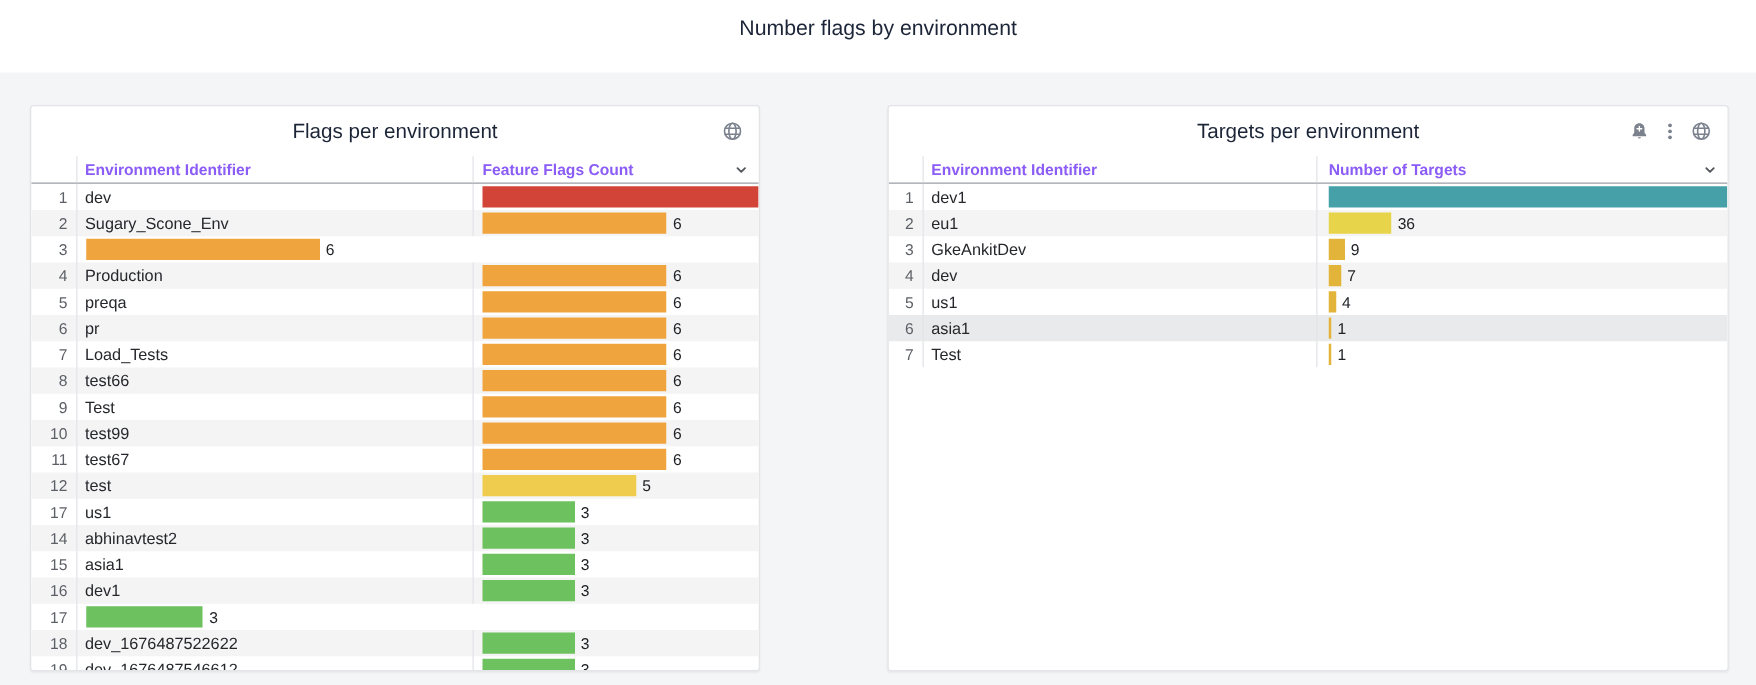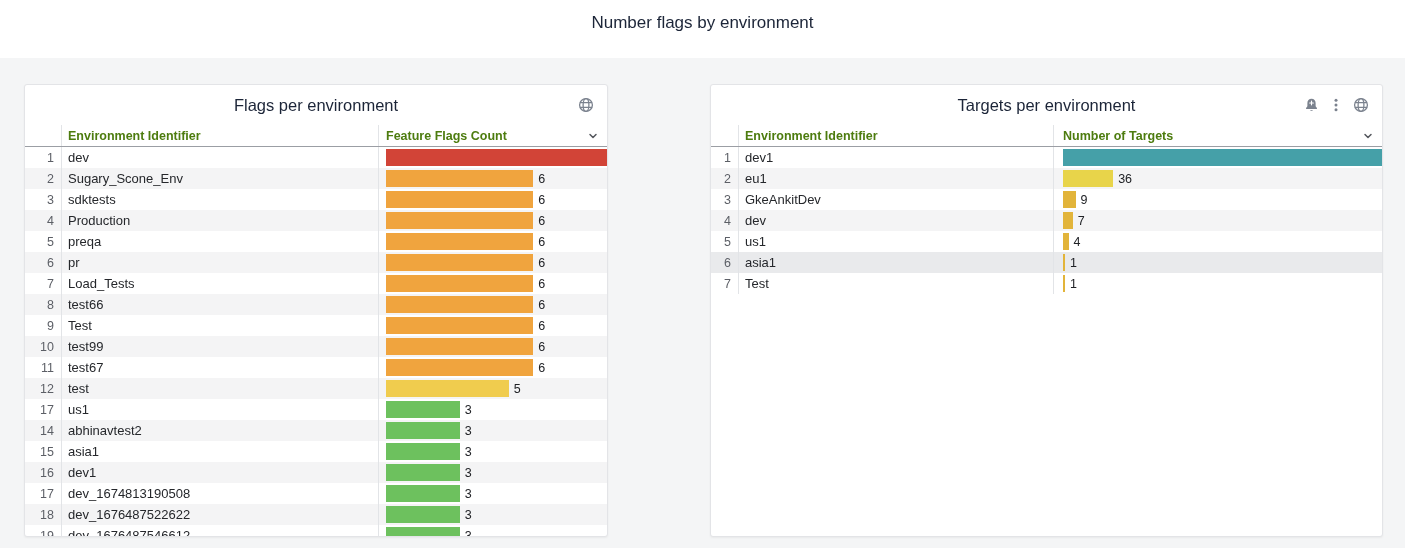--- a/index.html
+++ b/index.html
@@ -28,21 +28,21 @@
   .panel-title { font-size:16.5px; font-weight:500; color:#1c2538; cursor:pointer; }
   .panel-icons { position:absolute; right:13px; top:0; height:100%; display:flex; align-items:center; gap:15px; }
   .picon { display:flex; align-items:center; cursor:pointer; }
 
   .thead, .trow { display:grid; align-items:center; }
   .p0 .thead, .p0 .trow { grid-template-columns: 37px 317px 1fr; }
   .p1 .thead, .p1 .trow { grid-template-columns: 28px 315px 1fr; }
 
   .thead {
     height:22px; border-bottom:1px solid #9b9ea4;
-    font-size:12.5px; font-weight:bold; color:#4d7c0f;
+    font-size:12.5px; font-weight:bold; color:#8b5cf6;
   }
   .thead .hcell { height:100%; display:flex; align-items:center; }
   .thead .h-num  { border-right:1px solid #e2e4e7; }
   .thead .h-name { border-right:1px solid #e2e4e7; padding-left:6px; cursor:pointer; }
   .thead .h-val  { padding-left:7px; display:flex; align-items:center; justify-content:space-between; padding-right:8px; cursor:pointer; }
   .p1 .thead .h-val { padding-left:9px; }
 
   .tbody { overflow:hidden; }
   .trow { height:21px; }
   .trow.stripe { background:#f4f4f5; }
@@ -108,21 +108,20 @@
         <div class="cell name">Sugary_Scone_Env</div>
         <div class="cell barcell">
           <div class="track">
             <div class="bar" style="width: 66.6667%; background: rgb(240, 164, 62);"></div>
             <span class="val">6</span>
           </div>
         </div>
       </div>
       <div class="trow">
         <div class="cell num">3</div>
-        <div class="cell name">sdktests</div>
         <div class="cell barcell">
           <div class="track">
             <div class="bar" style="width: 66.6667%; background: rgb(240, 164, 62);"></div>
             <span class="val">6</span>
           </div>
         </div>
       </div>
       <div class="trow stripe">
         <div class="cell num">4</div>
         <div class="cell name">Production</div>
@@ -248,21 +247,20 @@
         <div class="cell name">dev1</div>
         <div class="cell barcell">
           <div class="track">
             <div class="bar" style="width: 33.3333%; background: rgb(109, 193, 94);"></div>
             <span class="val">3</span>
           </div>
         </div>
       </div>
       <div class="trow">
         <div class="cell num">17</div>
-        <div class="cell name">dev_1674813190508</div>
         <div class="cell barcell">
           <div class="track">
             <div class="bar" style="width: 33.3333%; background: rgb(109, 193, 94);"></div>
             <span class="val">3</span>
           </div>
         </div>
       </div>
       <div class="trow stripe">
         <div class="cell num">18</div>
         <div class="cell name">dev_1676487522622</div>

